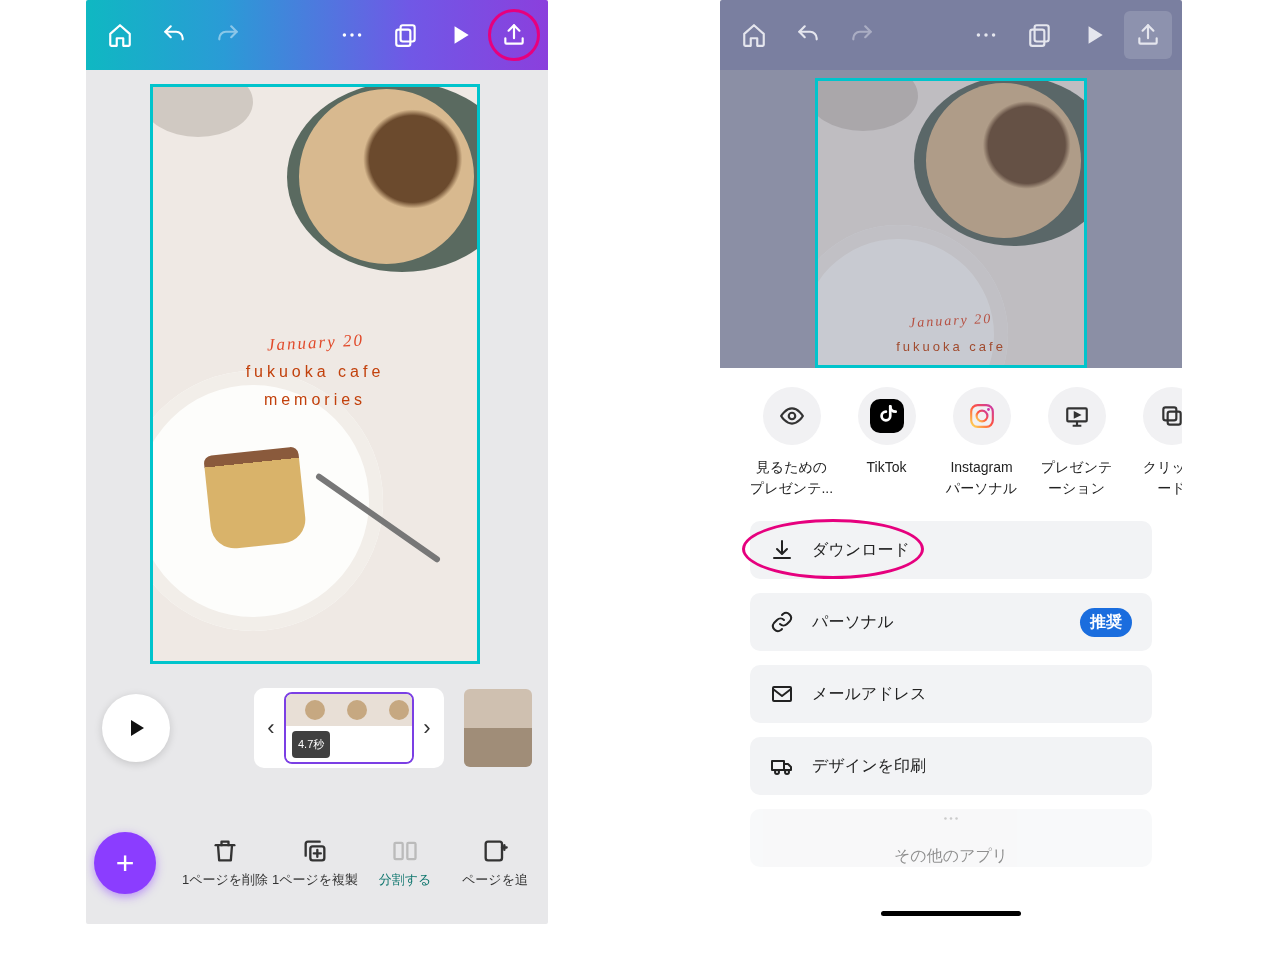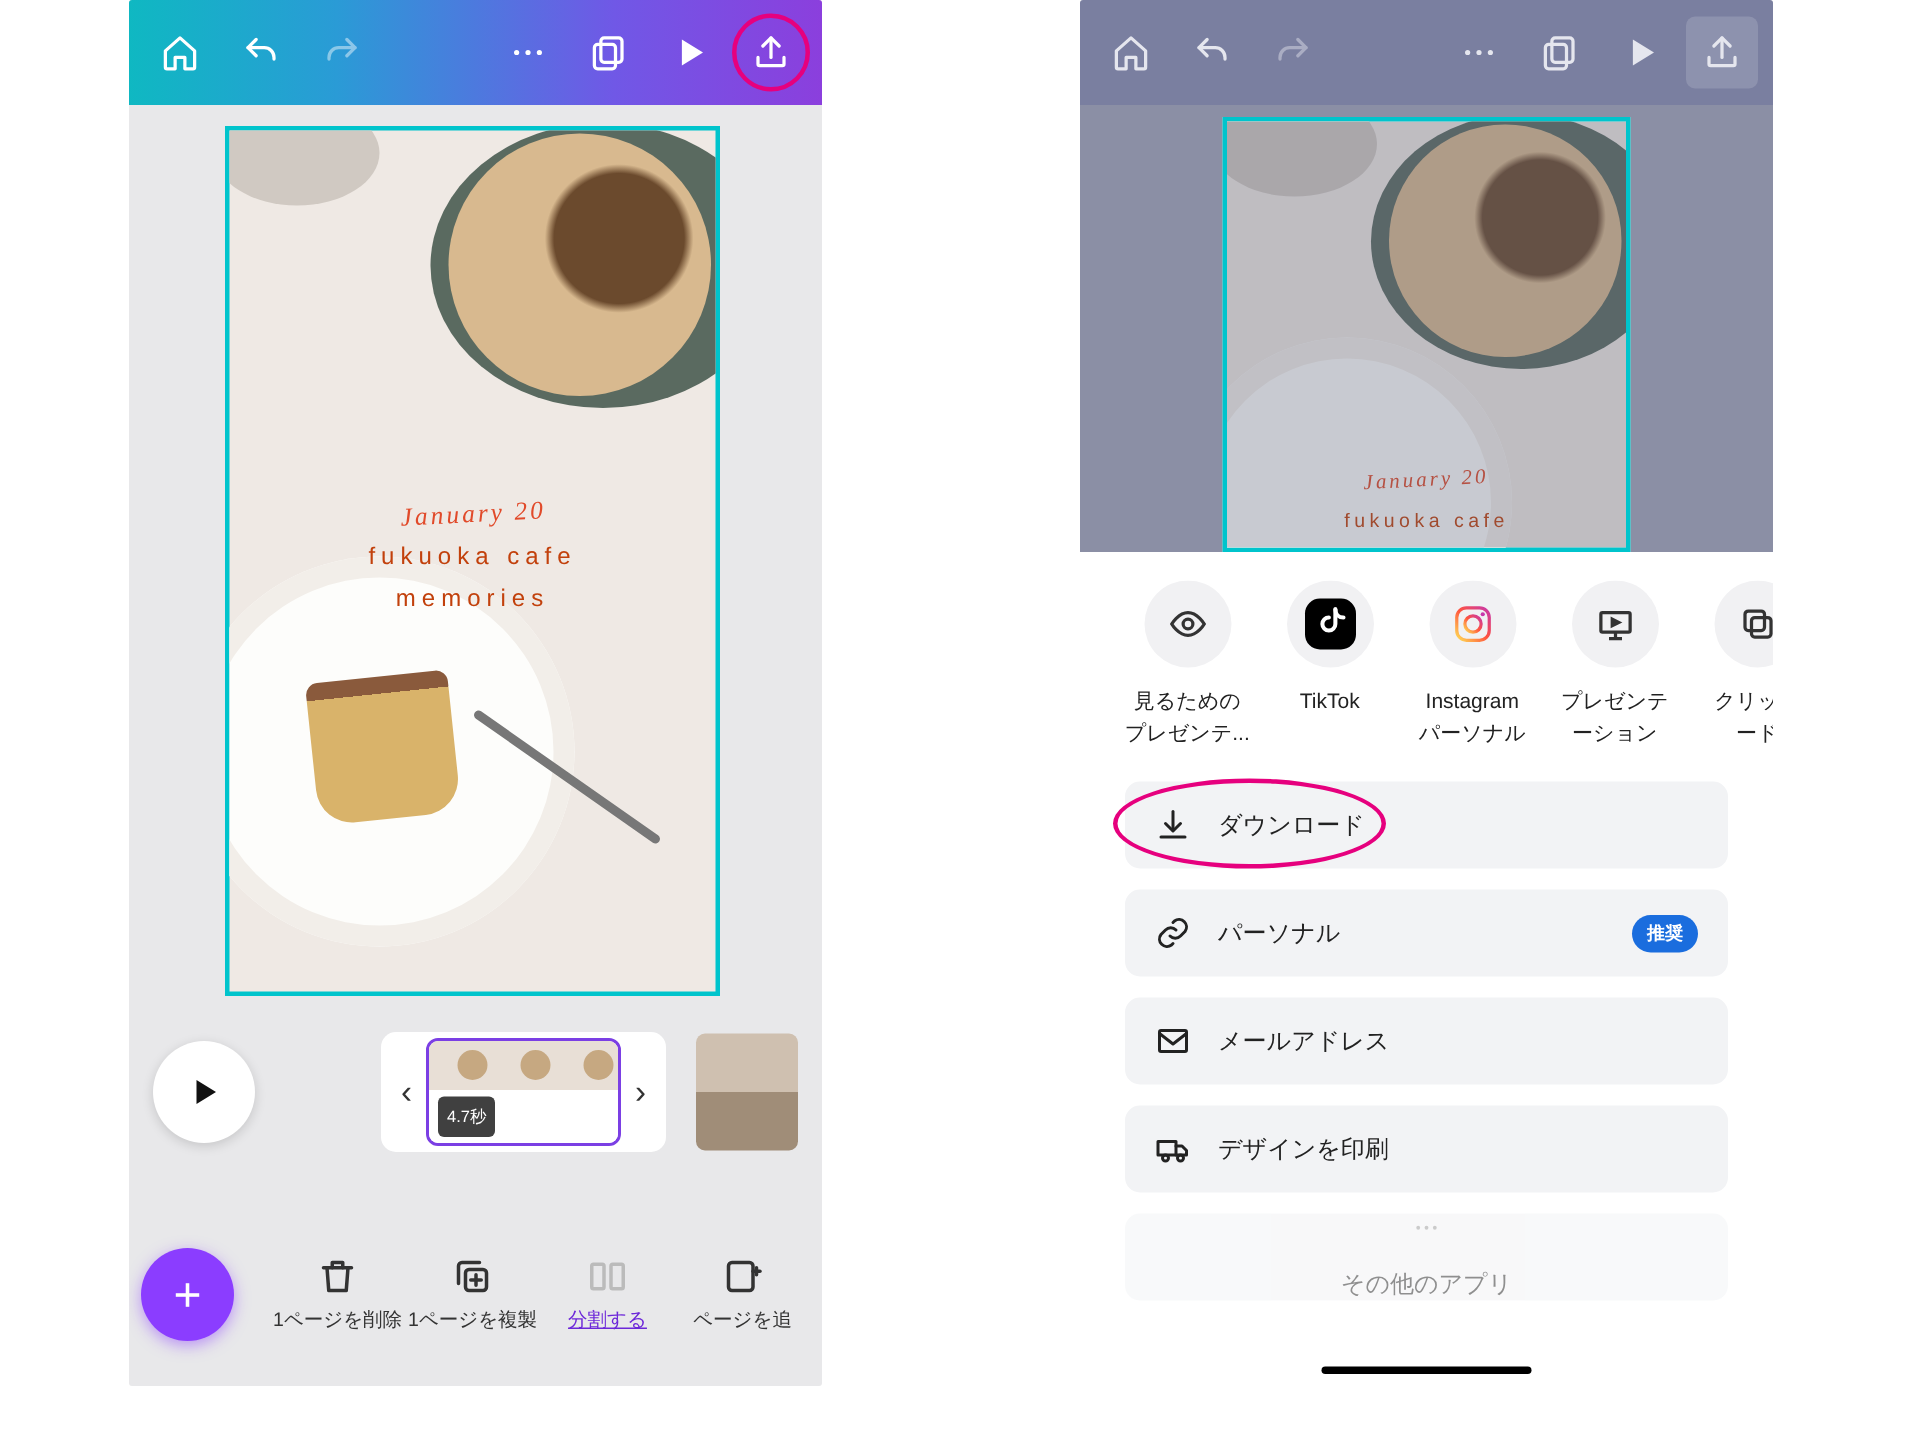--- a/index.html
+++ b/index.html
@@ -45,42 +45,42 @@
   .thumb::after{content:"";position:absolute;width:20px;height:20px;border-radius:50%;background:#c6a881;top:6px;right:3px;}
   .badge { position:absolute; bottom:4px; left:6px; background:rgba(0,0,0,.75); color:#fff; font-size:11px; padding:6px 6px; border-radius:4px; z-index:2;}
   .extra-thumb { width:68px; height:78px; background: linear-gradient(#cfc0b0 0 50%, #a08d78 50% 100%); border-radius:6px; margin-left:6px;}
 
   
   .bottom { position:absolute; bottom:0; left:0; right:0; height:110px; display:flex; align-items:center; padding:0 8px 12px; gap:8px;}
   .fab { width:62px; height:62px; border-radius:50%; background:#8b3dff; color:#fff; display:flex; align-items:center; justify-content:center; font-size:32px; font-weight:300; box-shadow:0 3px 10px rgba(139,61,255,.5);}
   .acts { display:flex; flex:1; justify-content:flex-end;}
   .act { display:flex; flex-direction:column; align-items:center; gap:6px; font-size:13px; color:#333; min-width:90px;}
   .act svg { width:28px; height:28px; stroke:#333; stroke-width:2; fill:none; stroke-linecap:round; stroke-linejoin:round;}
-  .act.dis { color:#6d28d9;text-decoration:underline;}
+  .act.dis { color:#0f766e;}
   .act.dis svg { stroke:#bbb;}
 
   
   .canvas-wrap.small { padding: 8px 95px 0;}
   .canvas.small { width:272px; height:290px; }
   .dim { position:absolute; inset:0; background:rgba(90,95,120,.32);}
   .sheet { position:absolute; top:368px; left:0; right:0; bottom:0; background:#fff; border-radius: 0; padding: 19px 0 0;}
   .share-row { display:flex; gap:0; padding: 0 24px; overflow:hidden;}
   .share-item { display:flex; flex-direction:column; align-items:center; width:95px; flex-shrink:0; font-size:14px; color:#222; text-align:center; line-height:1.5;}
   .share-ico { width:58px; height:58px; border-radius:50%; background:#f1f1f3; display:flex; align-items:center; justify-content:center; margin-bottom:12px;}
   .share-ico svg { width:26px; height:26px; }
   .tiktok { background:#000; border-radius:10px; width:34px; height:34px; display:flex; align-items:center; justify-content:center;}
   .tiktok svg{stroke:none;}
   .insta { width:28px; height:28px; }
 
   .option-list { padding: 22px 30px 0; display:flex; flex-direction:column; gap:14px;}
   .option { background:#f2f3f5; border-radius:10px; height:58px; display:flex; align-items:center; padding:0 20px; gap:18px; font-size:16px; color:#222; position:relative;}
   .option svg { width:24px; height:24px; stroke:#222; stroke-width:2; fill:none; stroke-linecap:round; stroke-linejoin:round;}
   .option.faded { opacity:.5;flex-direction:column;}
   .oval { position:absolute; width:182px; height:60px; border:3px solid #e6007e; border-radius:50%; left:-8px; top:-2px;}
-  .pill { background:#1a6dde; color:#fff; font-size:12px; padding:4px 10px; border-radius:999px; margin-left:auto; font-weight:600;}
+  .pill { background:#1a6dde; color:#fff; font-size:16px; padding:4px 10px; border-radius:999px; margin-left:auto; font-weight:600;}
   .homebar { position:absolute; bottom:8px; left:50%; transform:translateX(-50%); width:140px; height:5px; background:#000; border-radius:3px;}
 
   
   .canvas.small .text-overlay { top: 230px;}
   .canvas.small .arc { font-size:14px;}
   .canvas.small .line { font-size:13px; letter-spacing:3px;}
   .canvas.small .cup{ width:200px; height:170px; top:-5px; right:-30px;}
   .canvas.small .cup::after{width:155px;height:155px;}
   .canvas.small .plate{width:220px;height:220px;bottom:-80px;left:-30px;}
 </style>

